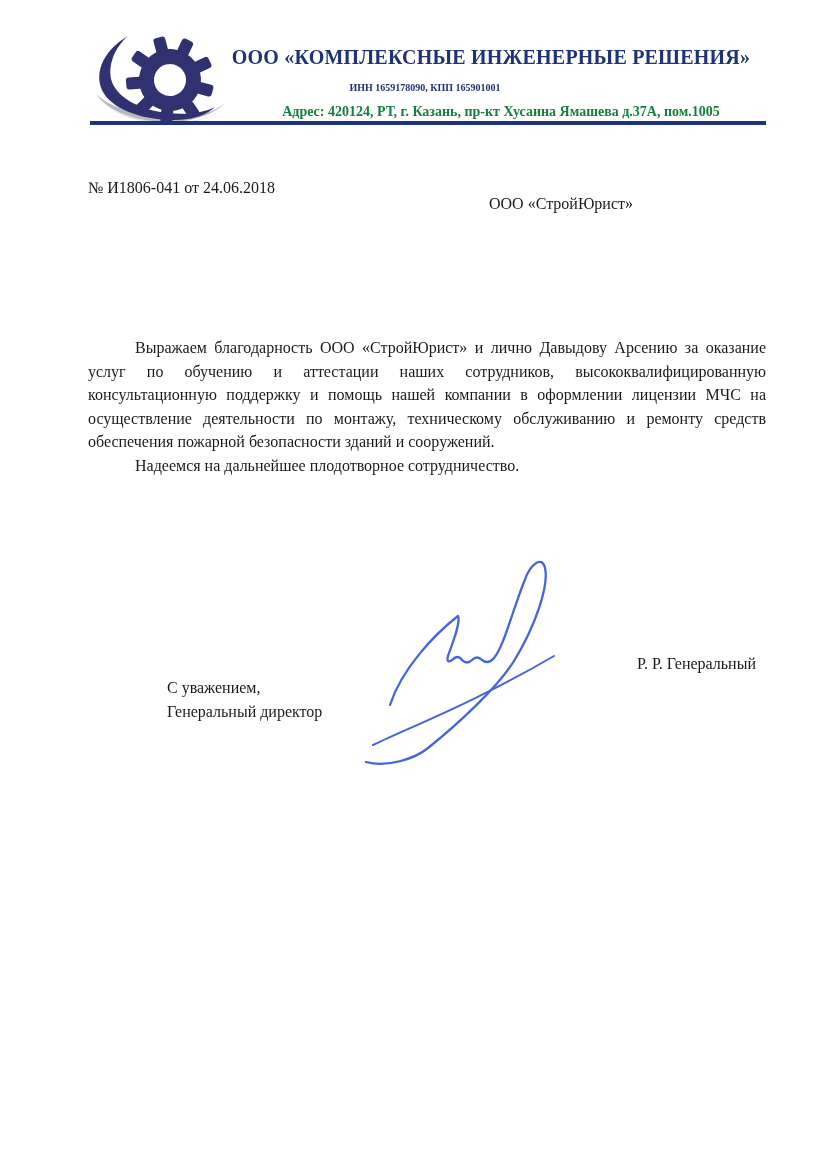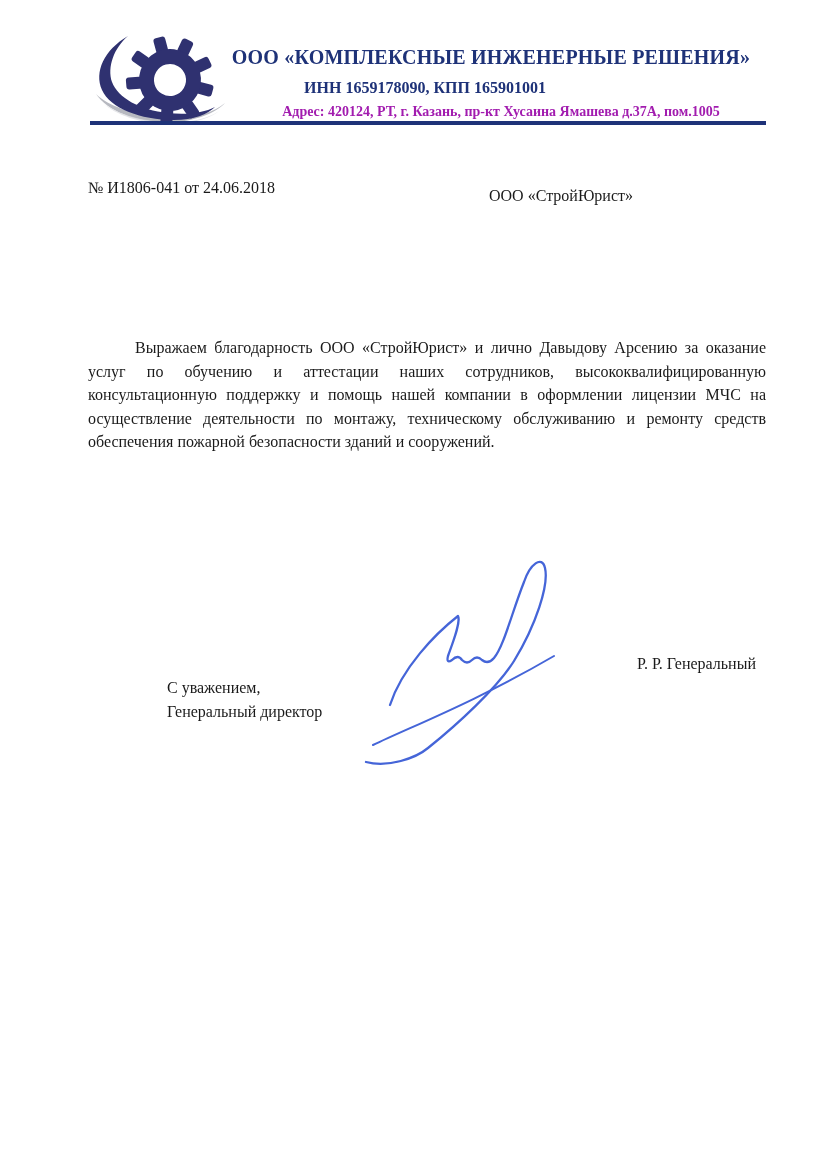--- a/index.html
+++ b/index.html
@@ -12,35 +12,35 @@
     overflow:hidden;
   }
   
   .logo{position:absolute;left:92px;top:34px;width:145px;height:92px;}
   .head-text{position:absolute;left:208px;top:45px;width:566px;text-align:center;}
   .company-name{
     font-size:20px;font-weight:bold;line-height:24px;
     color:#1e3278;letter-spacing:.2px;white-space:nowrap;
   }
   .inn-line{
-    font-size:16px;font-weight:bold;line-height:22px;color:#1e3278;
+    font-size:10px;font-weight:bold;line-height:22px;color:#1e3278;
     margin-top:8px;transform:translateX(-66px);white-space:nowrap;
   }
   .addr-line{
-    font-size:14px;font-weight:bold;line-height:22px;color:#a21caf;
+    font-size:14px;font-weight:bold;line-height:22px;color:#15803d;
     margin-top:2px;transform:translateX(10px);white-space:nowrap;
   }
   .head-rule{
     position:absolute;left:90px;top:121px;width:676px;height:4px;
     background:#1e3278;
   }
   
   .ref-row{position:absolute;left:88px;top:179px;width:678px;height:20px;font-size:16px;}
   .ref-number{position:absolute;left:0;top:0;white-space:nowrap;}
-  .recipient{position:absolute;left:401px;top:8px;white-space:nowrap;}
+  .recipient{position:absolute;left:401px;top:16px;white-space:nowrap;}
   
   .body-text{
     position:absolute;left:88px;top:320px;width:678px;
     font-size:16px;line-height:23.5px;text-align:justify;margin-top:16px;
   }
   .body-text p{margin:0;text-indent:47px;}
   
   .sign-left{
     position:absolute;left:167px;top:629px;
     font-size:16px;line-height:23.5px;white-space:nowrap;margin-top:47px;
@@ -90,20 +90,21 @@
 
   <div class="head-rule"></div>
 
   <div class="ref-row">
     <span class="ref-number">№ И1806-041 от 24.06.2018</span>
     <span class="recipient">ООО «СтройЮрист»</span>
   </div>
 
   <div class="body-text">
     <p>Выражаем благодарность ООО «СтройЮрист» и лично Давыдову Арсению за оказание услуг по обучению и аттестации наших сотрудников, высококвалифицированную консультационную поддержку и помощь нашей компании в оформлении лицензии МЧС на осуществление деятельности по монтажу, техническому обслуживанию и ремонту средств обеспечения пожарной безопасности зданий и сооружений.</p>
+    <p>Надеемся на дальнейшее плодотворное сотрудничество.</p>
   </div>
 
   <div class="sign-left">
     <div>С уважением,</div>
     <div>Генеральный директор</div>
   </div>
 
   <svg class="signature" viewBox="0 0 240 225" xmlns="http://www.w3.org/2000/svg">
     <g fill="none" stroke="#4565d8" stroke-linecap="round" stroke-linejoin="round">
       <path stroke-width="2.3" d="M 50,155 C 62,118 95,84 118,66 C 121,72 113,92 108,106

